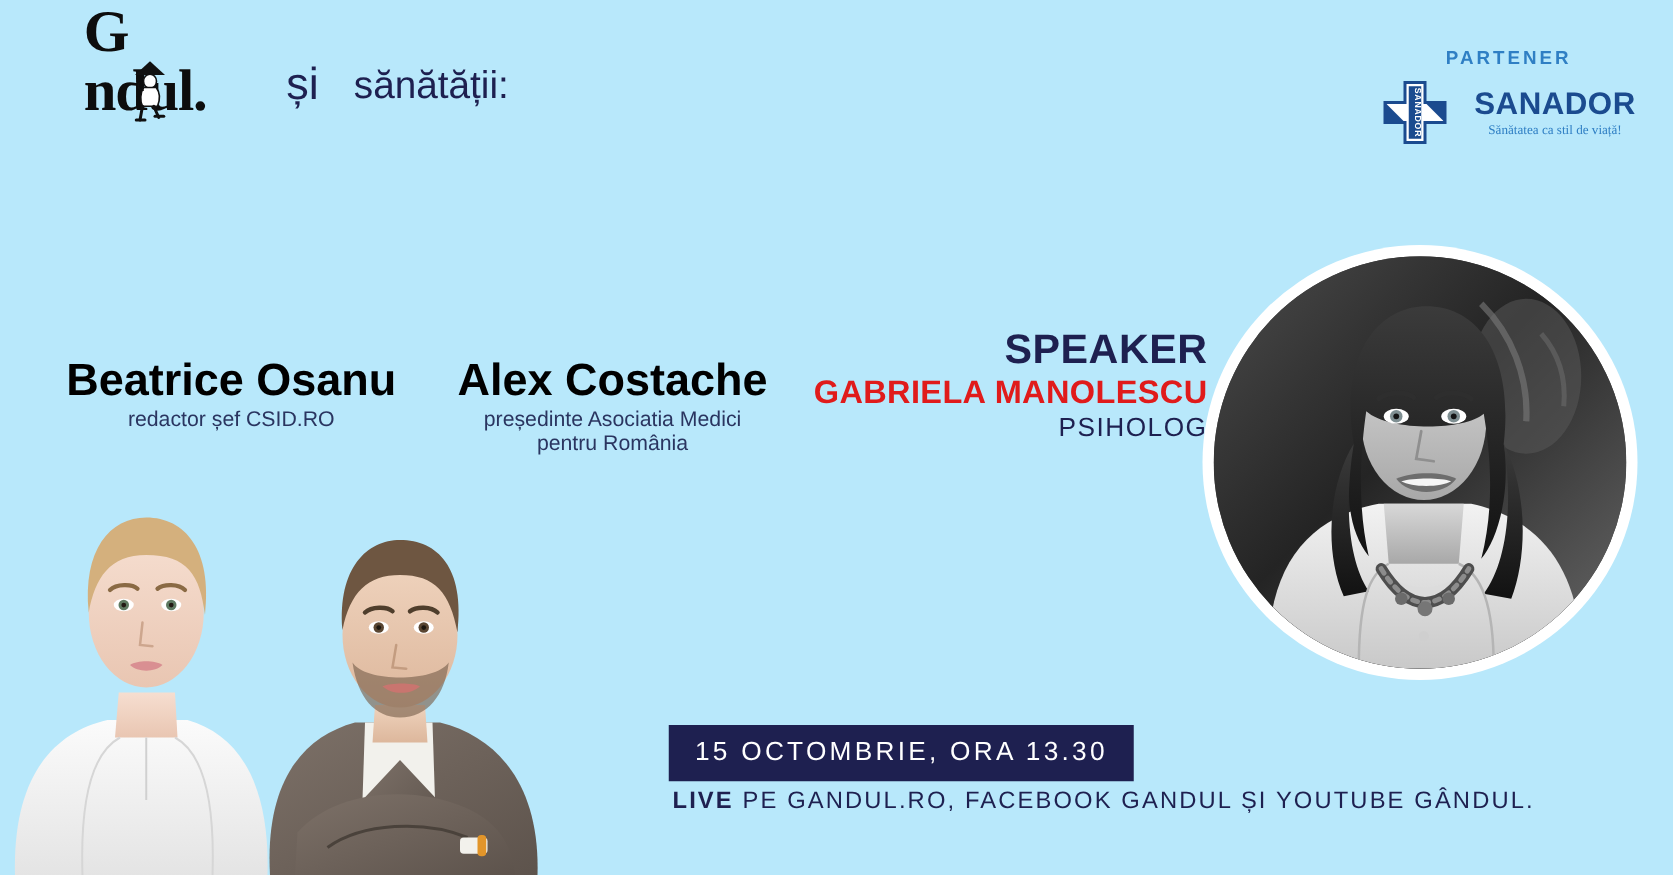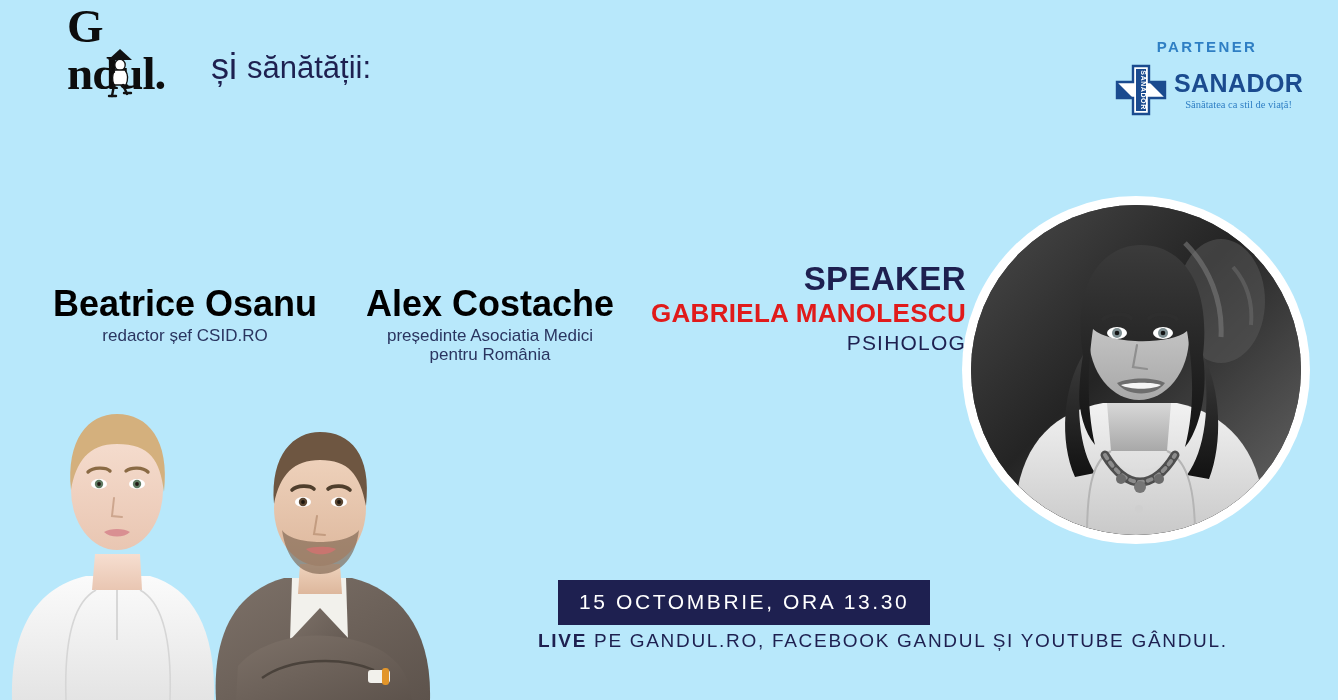--- a/index.html
+++ b/index.html
@@ -17,21 +17,21 @@
     background:#b8e8fb;
     overflow:hidden;
   }
 
   
   .header-row {
     position:absolute;
     left:67px; top:38px;
     display:flex;
     align-items:center;
-    gap:4px;
+    gap:22px;
     height:62px;
   }
 
   
   .gandul-logo {
     position:relative;
     width:140px; height:56px;
     display:flex; align-items:flex-end;
   }
   .gandul-text {
@@ -92,21 +92,21 @@
     text-align:center;
   }
   .partner-label {
     font-size:15px;
     font-weight:bold;
     color:#2f7fc4;
     letter-spacing:2.4px;
     margin-bottom:9px;
   }
   .sanador-row {
-    display:flex; align-items:center; gap:6px;
+    display:flex; align-items:center; gap:20px;justify-content:center;
   }
   .sanador-cross { width:54px; height:52px; flex:0 0 auto; }
   .sanador-words { display:flex; flex-direction:column; align-items:center; }
   .sanador-name {
     font-size:25px; font-weight:bold; color:#1b4b8f;
     letter-spacing:0.4px; line-height:1;
   }
   .sanador-tag {
     font-family:"Liberation Serif", serif;
     font-size:10.5px;
@@ -202,21 +202,21 @@
     width:100%; height:100%;
     border-radius:50%;
     overflow:hidden;
     position:relative;
     background:#3a3a3a;
   }
 
   
   .date-box {
     position:absolute;
-    left:558px; top:580px;
+    left:535px; top:580px;
     background:#1e2050;
     color:#ffffff;
     font-size:21px;
     font-weight:400;
     letter-spacing:2.6px;
     padding:10px 21px 11px 21px;
     z-index:7;
   }
   .live-line {
     position:absolute;

